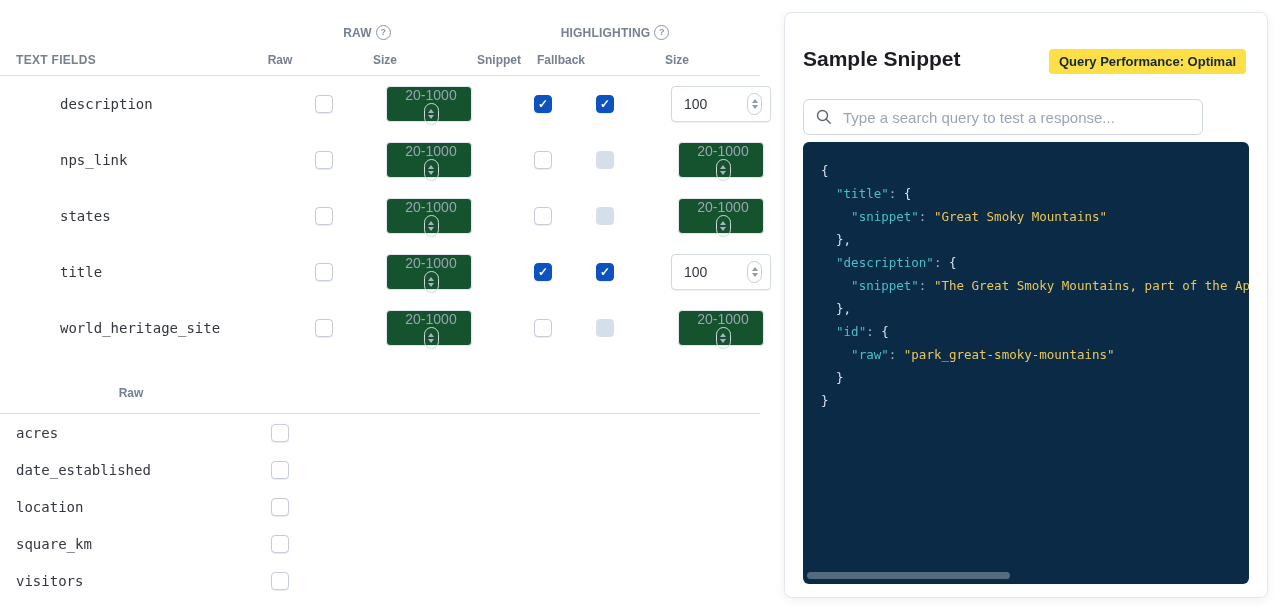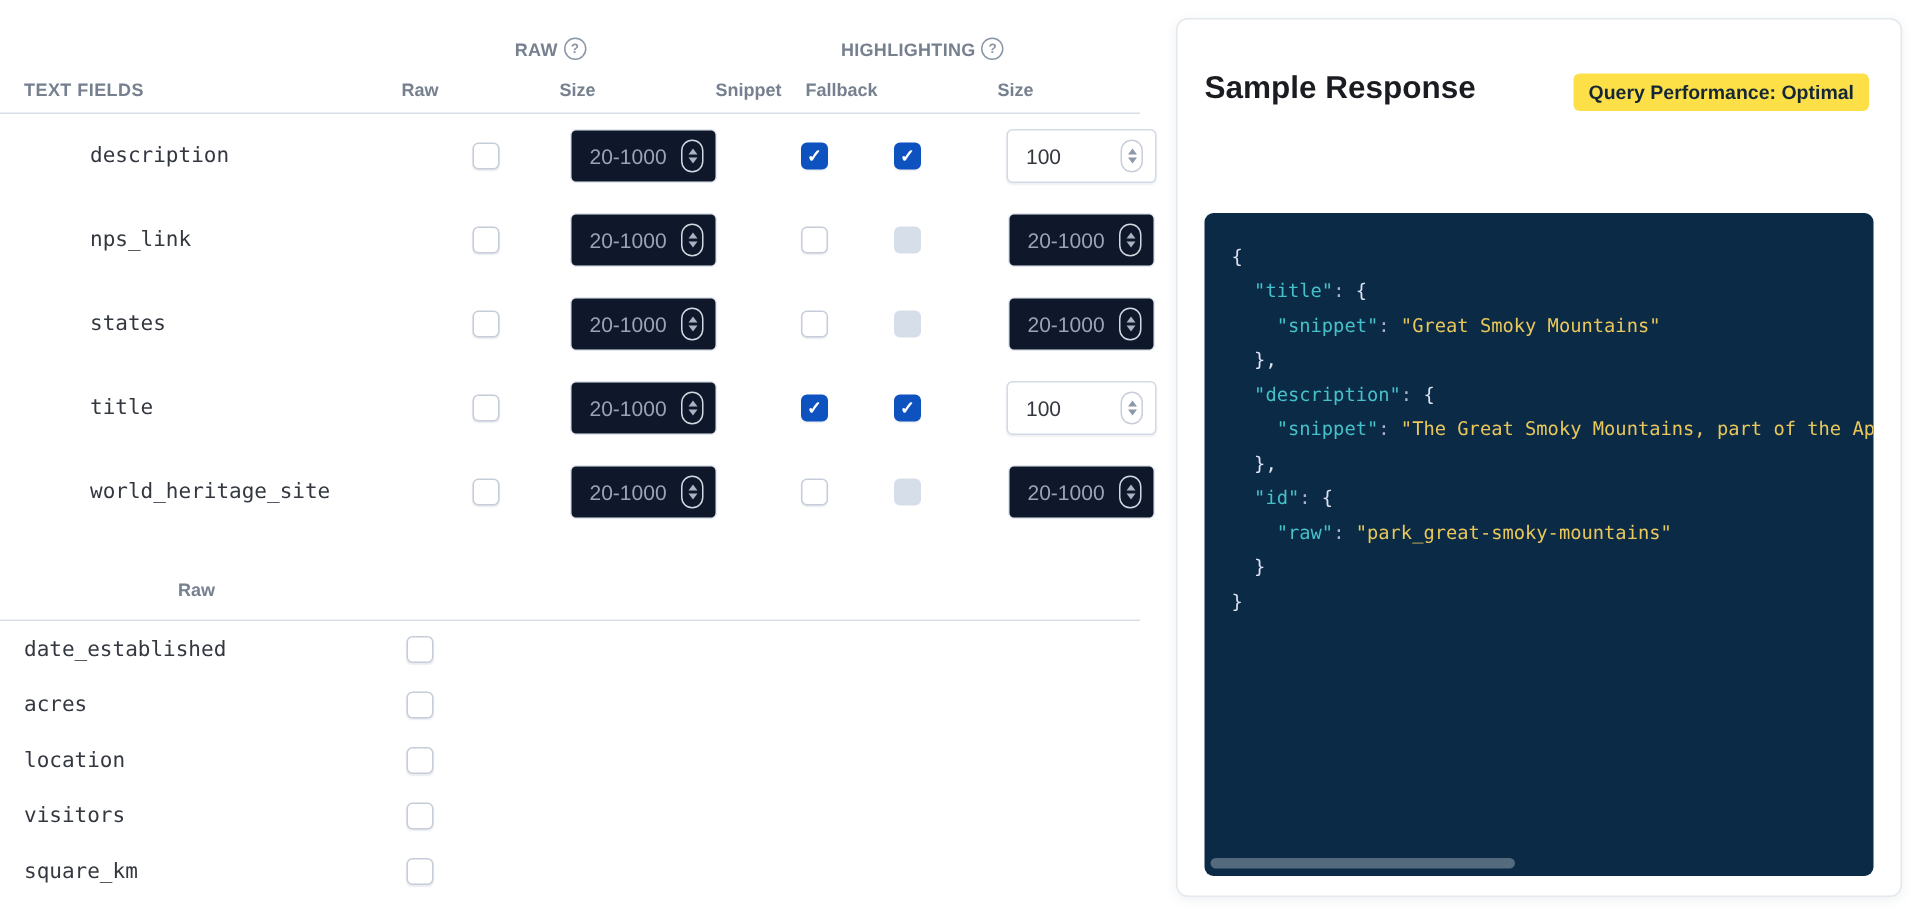--- a/index.html
+++ b/index.html
@@ -29,21 +29,21 @@
       box-sizing:border-box;display:inline-flex;align-items:center;justify-content:center;
       box-shadow:0 1px 1px rgba(150,160,180,.2);}
   .cb.checked{background:#0e52c0;border-color:#0e52c0;}
   .cb.checked::after{content:"✓";color:#fff;font-size:12px;font-weight:bold;line-height:1;}
   .cb.disabled{background:#d6dee9;border-color:#d6dee9;box-shadow:none;}
 
   .sizebox{height:36px;width:100px;box-sizing:border-box;background:#fff;border:1px solid #d3dae6;
       border-radius:4px;display:inline-flex;align-items:center;justify-content:space-between;
       padding:0 8px 0 12px;box-shadow:0 1px 1px rgba(150,160,180,.15);}
   .sizebox .val{font-size:14px;color:#33373f;}
-  .sizebox.dis{width:98px;background:#0f172a;border-color:#e4e8f0;box-shadow:none;}
+  .sizebox.dis{width:86px;background:#14532d;border-color:#e4e8f0;box-shadow:none;flex-direction:column;}
   .sizebox.dis .val{color:#9aa4b5;}
   .spin{width:15px;height:22px;border:1px solid #c8cfdb;border-radius:8px;box-sizing:border-box;
       display:inline-flex;flex-direction:column;align-items:center;justify-content:center;gap:2px;flex:none;}
   .spin i{width:0;height:0;border-left:3px solid transparent;border-right:3px solid transparent;display:block;}
   .spin .up{border-bottom:4px solid #8e98a8;}
   .spin .dn{border-top:4px solid #8e98a8;}
   .sizebox.dis .spin{border-color:#d2d8e2;}
   .sizebox.dis .spin .up{border-bottom-color:#aab3c2;}
   .sizebox.dis .spin .dn{border-top-color:#aab3c2;}
 
@@ -260,80 +260,87 @@
   <div class="grid colrow" style="height:41px;align-items:center;">
     <div class="ch">Raw</div>
     <div></div>
       <div></div>
       <div></div>
       <div></div>
   </div>
 
   <div id="nonTextRows">
   <div class="grid ntrow">
+    <div class="fname mono">acres</div>
+    <div class="cell">
+          <span class="cb"></span>
+        </div>
+    <div></div>
+        <div></div>
+        <div></div>
+        <div></div>
+  </div>
+
+  <div class="grid ntrow">
     <div class="fname mono">date_established</div>
     <div class="cell">
           <span class="cb"></span>
         </div>
     <div></div>
         <div></div>
         <div></div>
         <div></div>
   </div>
 
   <div class="grid ntrow">
-    <div class="fname mono">acres</div>
-    <div class="cell">
-          <span class="cb"></span>
-        </div>
-    <div></div>
-        <div></div>
-        <div></div>
-        <div></div>
-  </div>
-
-  <div class="grid ntrow">
     <div class="fname mono">location</div>
     <div class="cell">
           <span class="cb"></span>
         </div>
     <div></div>
         <div></div>
         <div></div>
         <div></div>
   </div>
 
   <div class="grid ntrow">
+    <div class="fname mono">square_km</div>
+    <div class="cell">
+          <span class="cb"></span>
+        </div>
+    <div></div>
+        <div></div>
+        <div></div>
+        <div></div>
+  </div>
+
+  <div class="grid ntrow">
     <div class="fname mono">visitors</div>
-    <div class="cell">
-          <span class="cb"></span>
-        </div>
-    <div></div>
-        <div></div>
-        <div></div>
-        <div></div>
-  </div>
-
-  <div class="grid ntrow">
-    <div class="fname mono">square_km</div>
     <div class="cell">
           <span class="cb"></span>
         </div>
     <div></div>
         <div></div>
         <div></div>
         <div></div>
   </div>
 </div>
 </div>
 
 <div class="card">
-  <div class="card-title">Sample Response</div>
+  <div class="card-title">Sample Snippet</div>
   <div class="badge" style="background: #fde047;">Query Performance: Optimal</div>
 
+  <div class="searchbox">
+    <svg width="16" height="16" viewBox="0 0 16 16" fill="none">
+      <circle cx="6.5" cy="6.5" r="5" stroke="#5b6573" stroke-width="1.4"></circle>
+      <line x1="10.3" y1="10.3" x2="14.2" y2="14.2" stroke="#5b6573" stroke-width="1.4" stroke-linecap="round"></line>
+    </svg>
+    <input type="text" placeholder="Type a search query to test a response..." style="">
+  </div>
 
   <div class="codeblock" id="codeblock" style="background: rgb(11, 42, 70);">
     <div class="hscroll"></div>
   <div class="cline"><span class="tk-p">{</span></div>
       <div class="cline"><span class="tk-c">  </span><span class="tk-k">"title"</span><span class="tk-c">: </span><span class="tk-p">{</span></div>
       <div class="cline"><span class="tk-c">    </span><span class="tk-k">"snippet"</span><span class="tk-c">: </span><span class="tk-s">"Great Smoky Mountains"</span></div>
       <div class="cline"><span class="tk-c">  </span><span class="tk-p">},</span></div>
       <div class="cline"><span class="tk-c">  </span><span class="tk-k">"description"</span><span class="tk-c">: </span><span class="tk-p">{</span></div>
       <div class="cline"><span class="tk-c">    </span><span class="tk-k">"snippet"</span><span class="tk-c">: </span><span class="tk-s">"The Great Smoky Mountains, part of the Appalachian Mountains, span a wide range of elevations"</span></div>
       <div class="cline"><span class="tk-c">  </span><span class="tk-p">},</span></div>

